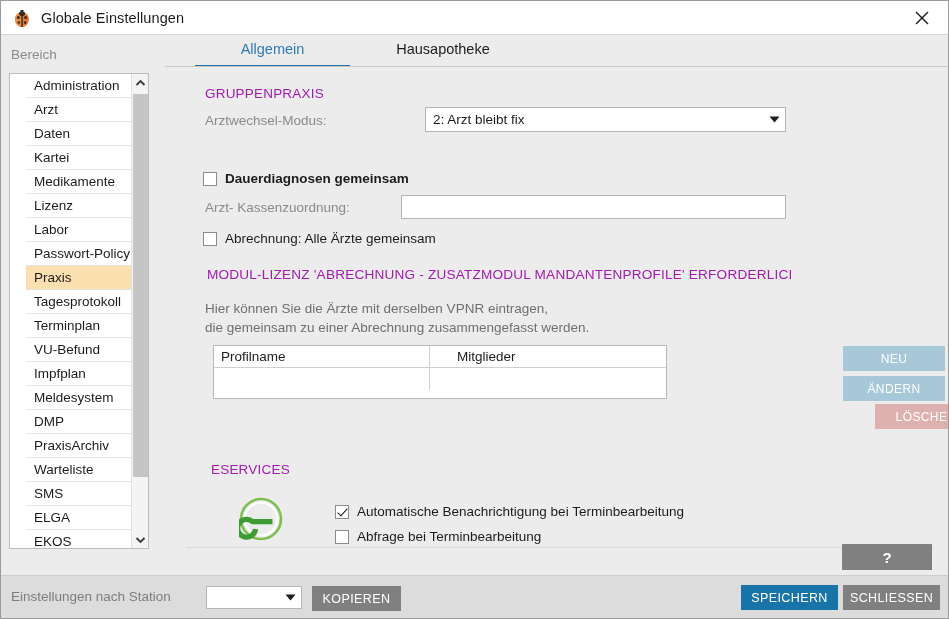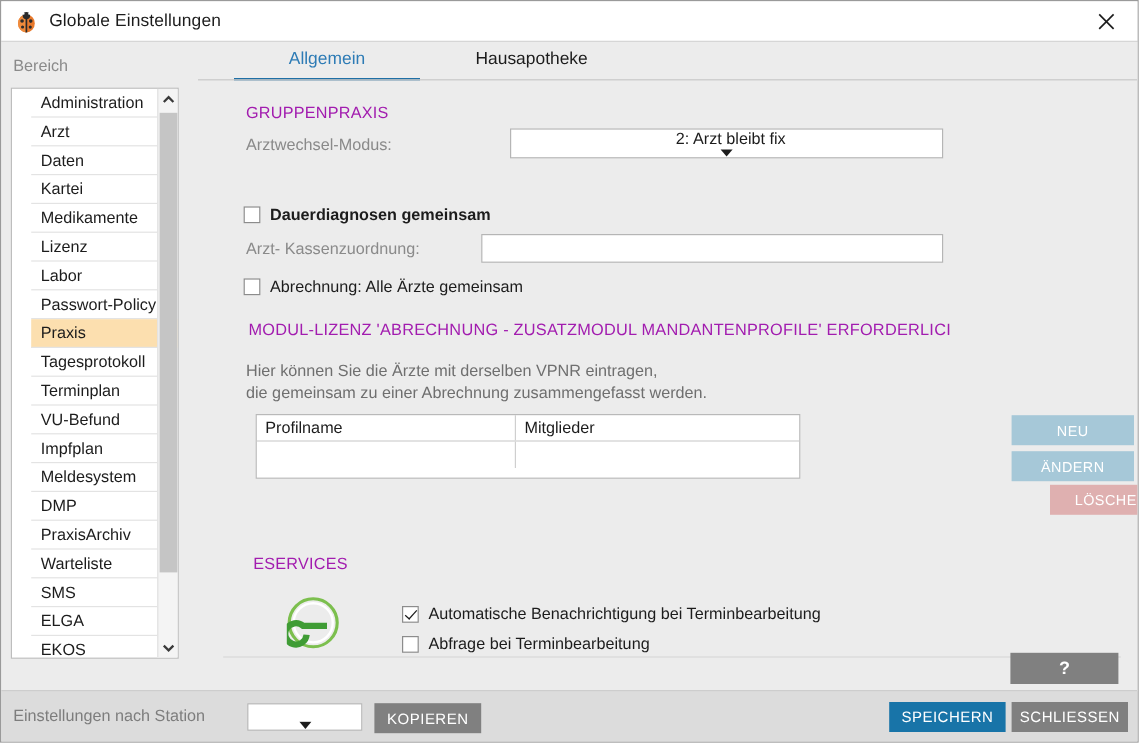--- a/index.html
+++ b/index.html
@@ -148,21 +148,20 @@
     font-size: 13.5px; color: #6f6f6f;
     white-space: nowrap; line-height: 19px;
   }
 
   .combo {
     position: absolute;
     background: #ffffff;
     border: 1px solid #b5b5b5;
     display: flex; align-items: center;
     cursor: pointer;
-    flex-direction: column;
   }
   .combo .val {
     font-size: 13.5px; color: #1c1c1c;
     padding-left: 7px; flex: 1;
     white-space: nowrap; overflow: hidden;
   }
   .combo .caret {
     width: 22px; display: flex; align-items: center; justify-content: center;
   }
   .textinput {
@@ -193,21 +192,21 @@
   }
   .cblabel { font-size: 13.5px; color: #1c1c1c; white-space: nowrap; }
 
   
   .tbl {
     position: absolute; left: 212px; top: 312px;
     width: 454px; height: 54px;
     background: #ffffff;
     border: 1px solid #b9b9b9;
   }
-  .tbl-row { display: flex; height: 22px; }
+  .tbl-row { display: flex; height: 22px; gap: 20px; }
   .tbl-row.header { border-bottom: 1px solid #cfcfcf; }
   .tbl-cell {
     font-size: 13.5px; color: #1c1c1c;
     display: flex; align-items: center;
     padding-left: 7px;
     overflow: hidden; white-space: nowrap;
   }
   .tbl-cell.c0 { width: 216px; border-right: 1px solid #cfcfcf; }
   .tbl-cell.c1 { flex: 1; }
 

